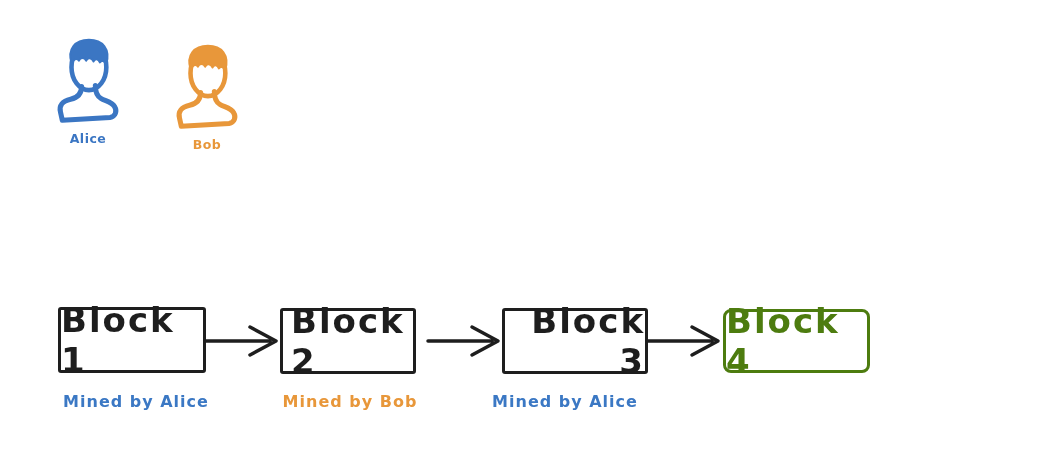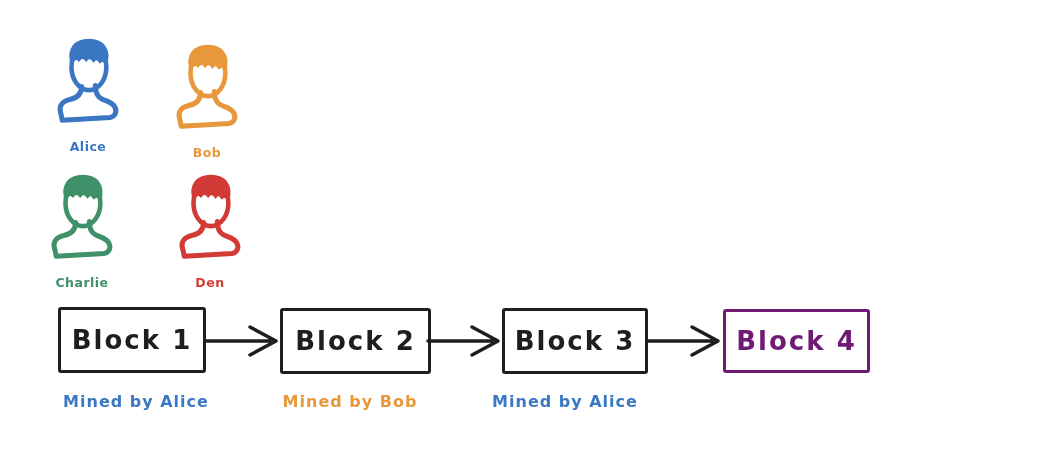--- a/index.html
+++ b/index.html
@@ -21,45 +21,45 @@
     width: 80px;
     text-align: center;
   }
   .person-icon {
     display: block;
     margin: 0 auto;
     width: 66px;
     height: 88px;
   }
   .person-label {
-    margin-top: 15px;
+    margin-top: 7px;
     font-size: 12.5px;
     font-weight: bold;
     letter-spacing: 0.5px;
   }
   .person-alice   { left: 48px;  top: 36px;  }
   .person-bob     { left: 167px; top: 42px;  }
   .person-charlie { left: 42px;  top: 172px; }
   .person-den     { left: 170px; top: 172px; }
   
   .block {
     position: absolute;
     box-sizing: border-box;
     background: #ffffff;
     border: 3.5px solid currentColor;
     border-radius: 3px;
     display: flex;
     align-items: center;
     justify-content: center;
-    font-size: 26px;
+    font-size: 34px;
     font-weight: bold;
     letter-spacing: 2px;
   }
   .block-1 { left: 58px;  top: 307px; width: 148px; height: 66px; }
-  .block-2 { left: 280px; top: 308px; width: 151px; height: 66px; }
+  .block-2 { left: 280px; top: 308px; width: 136px; height: 66px; padding-left: 8px; }
   .block-3 { left: 502px; top: 308px; width: 146px; height: 66px; }
   .block-4 { left: 723px; top: 309px; width: 147px; height: 64px; }
   .arrow {
     position: absolute;
     width: 80px;
     height: 36px;
   }
   .arrow-1 { left: 204px; top: 323px; }
   .arrow-2 { left: 426px; top: 323px; }
   .arrow-3 { left: 646px; top: 323px; }
@@ -93,48 +93,32 @@
 
   <div class="person person-bob" style="color: rgb(232, 151, 58);">
     <svg class="person-icon" viewBox="0 0 72 96" aria-hidden="true">
       <ellipse cx="37" cy="34" rx="19" ry="25" fill="none" stroke="currentColor" stroke-width="5"></ellipse>
       <path d="M18,30 C13,14 22,4 37,4 C52,4 61,14 56,31 C54,27 51,26 49,29 C47,25 44,24 42,28 C40,24 36,23 34,27 C32,23 28,23 26,27 C24,24 20,25 18,30 Z" fill="currentColor" stroke="currentColor" stroke-width="2" stroke-linejoin="round"></path>
       <path d="M29,55 C29,62 26,67 17,69 C8,71 4,76 6,83 L8,92 L60,89 C66,88 68,82 65,77 C62,72 55,71 50,68 C45,65 44,60 44,54" fill="none" stroke="currentColor" stroke-width="5.5" stroke-linecap="round" stroke-linejoin="round"></path>
     </svg>
     <div class="person-label">Bob</div>
   </div>
 
-  <div class="person person-charlie" style="color: rgb(62, 145, 104);">
-    <svg class="person-icon" viewBox="0 0 72 96" aria-hidden="true">
-      <ellipse cx="37" cy="34" rx="19" ry="25" fill="none" stroke="currentColor" stroke-width="5"></ellipse>
-      <path d="M18,30 C13,14 22,4 37,4 C52,4 61,14 56,31 C54,27 51,26 49,29 C47,25 44,24 42,28 C40,24 36,23 34,27 C32,23 28,23 26,27 C24,24 20,25 18,30 Z" fill="currentColor" stroke="currentColor" stroke-width="2" stroke-linejoin="round"></path>
-      <path d="M29,55 C29,62 26,67 17,69 C8,71 4,76 6,83 L8,92 L60,89 C66,88 68,82 65,77 C62,72 55,71 50,68 C45,65 44,60 44,54" fill="none" stroke="currentColor" stroke-width="5.5" stroke-linecap="round" stroke-linejoin="round"></path>
-    </svg>
-    <div class="person-label">Charlie</div>
-  </div>
 
-  <div class="person person-den" style="color: rgb(210, 59, 53);">
-    <svg class="person-icon" viewBox="0 0 72 96" aria-hidden="true">
-      <ellipse cx="37" cy="34" rx="19" ry="25" fill="none" stroke="currentColor" stroke-width="5"></ellipse>
-      <path d="M18,30 C13,14 22,4 37,4 C52,4 61,14 56,31 C54,27 51,26 49,29 C47,25 44,24 42,28 C40,24 36,23 34,27 C32,23 28,23 26,27 C24,24 20,25 18,30 Z" fill="currentColor" stroke="currentColor" stroke-width="2" stroke-linejoin="round"></path>
-      <path d="M29,55 C29,62 26,67 17,69 C8,71 4,76 6,83 L8,92 L60,89 C66,88 68,82 65,77 C62,72 55,71 50,68 C45,65 44,60 44,54" fill="none" stroke="currentColor" stroke-width="5.5" stroke-linecap="round" stroke-linejoin="round"></path>
-    </svg>
-    <div class="person-label">Den</div>
-  </div>
 
   <div class="block block-1" style="color: rgb(30, 30, 30);">
     <span>Block 1</span>
   </div>
   <div class="block block-2" style="color: rgb(30, 30, 30);">
     <span>Block 2</span>
   </div>
-  <div class="block block-3" style="color: rgb(30, 30, 30);">
+  <div class="block block-3" style="color: rgb(30, 30, 30); text-align: right;">
     <span>Block 3</span>
   </div>
-  <div class="block block-4" style="color: #701a75;">
+  <div class="block block-4" style="color: #4d7c0f; border-radius: 8px;">
     <span>Block 4</span>
   </div>
 
   <svg class="arrow arrow-1" viewBox="0 0 80 36" style="color: rgb(30, 30, 30);">
     <path d="M2,18 L66,18 M46,4 L72,18 L46,32" fill="none" stroke="currentColor" stroke-width="3.5" stroke-linecap="round" stroke-linejoin="round"></path>
   </svg>
   <svg class="arrow arrow-2" viewBox="0 0 80 36" style="color: rgb(30, 30, 30);">
     <path d="M2,18 L66,18 M46,4 L72,18 L46,32" fill="none" stroke="currentColor" stroke-width="3.5" stroke-linecap="round" stroke-linejoin="round"></path>
   </svg>
   <svg class="arrow arrow-3" viewBox="0 0 80 36" style="color: rgb(30, 30, 30);">

